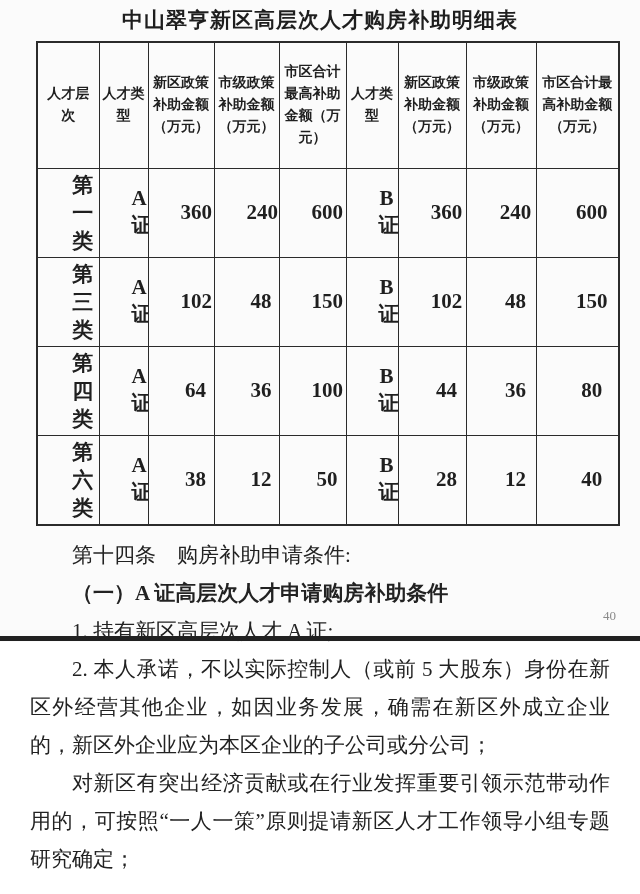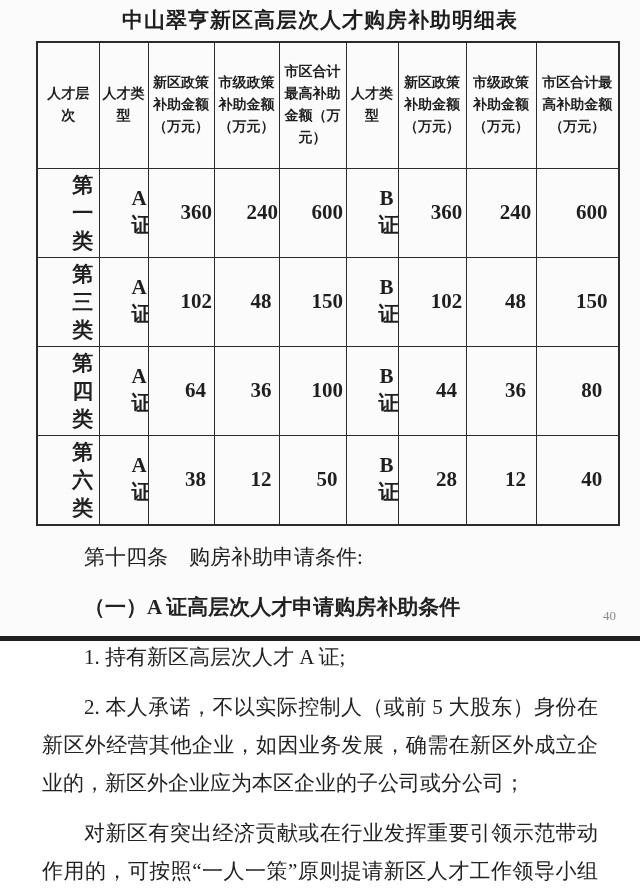--- a/index.html
+++ b/index.html
@@ -52,21 +52,21 @@
     font-weight: bold;
     padding-left: 32px;
   }
   .body-text {
     margin: 10px 30px 0 30px;
     font-size: 21px;
     line-height: 38px;
     color: #222222;
     text-align: justify;
   }
-  .body-text p { margin: 12px; text-indent: 2em; }
+  .body-text p { margin: 0; text-indent: 2em; }
   .body-text p.bold { font-weight: bold; }
   .watermark {
     position: absolute;
     right: 28px; bottom: 12px;
     font-size: 21px;
     letter-spacing: 1px;
     color: rgba(175,175,175,0.45);
     white-space: nowrap;
     pointer-events: none;
   }

